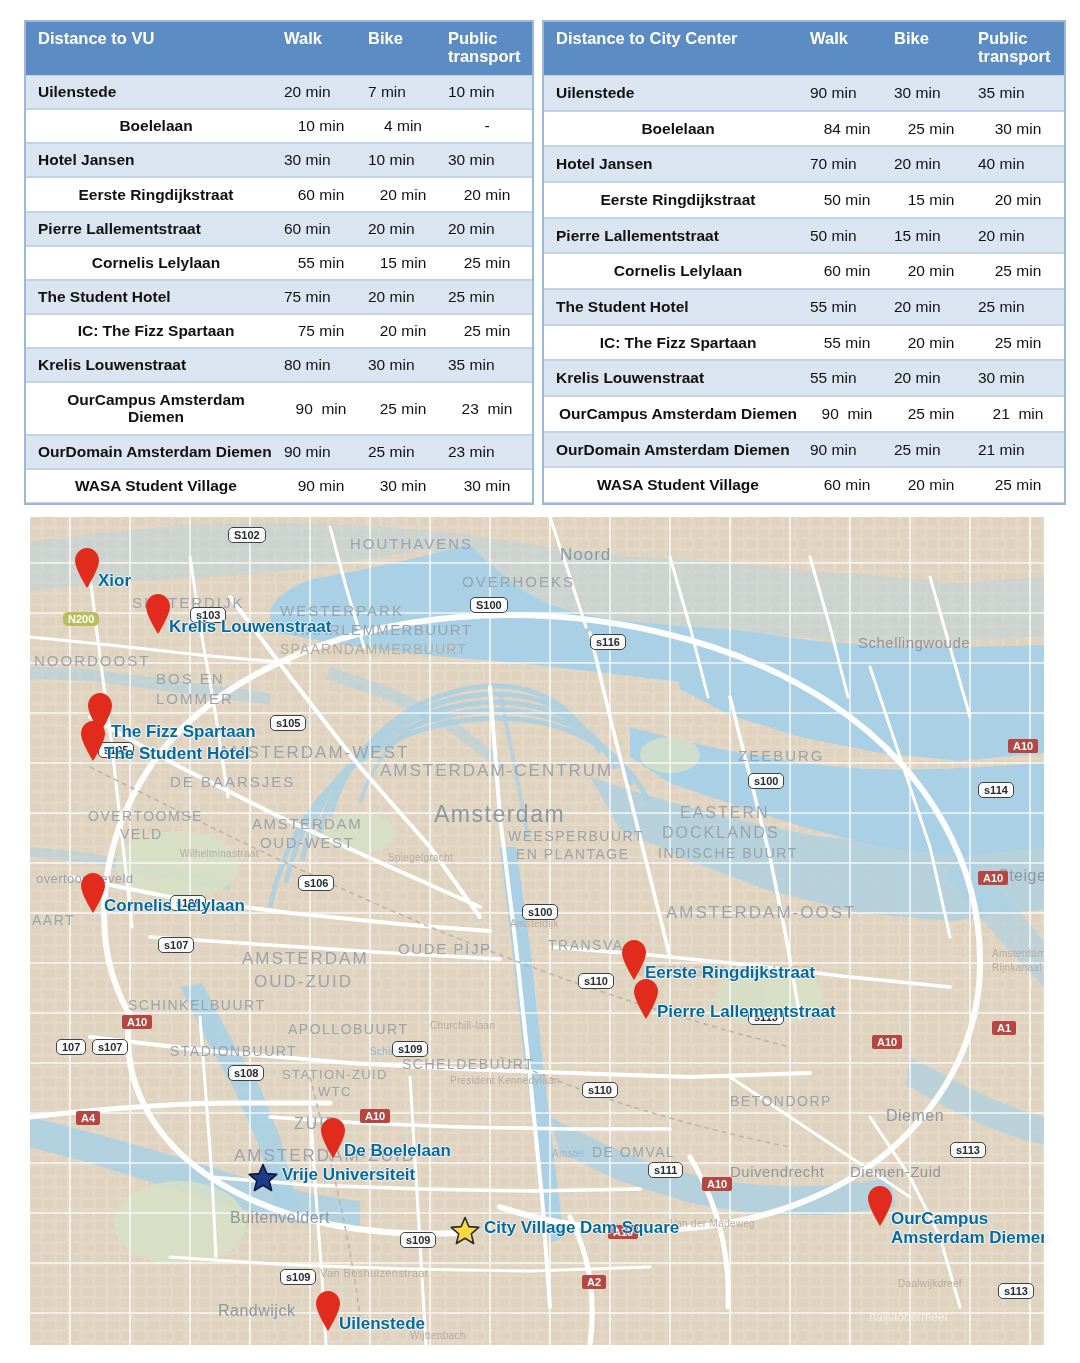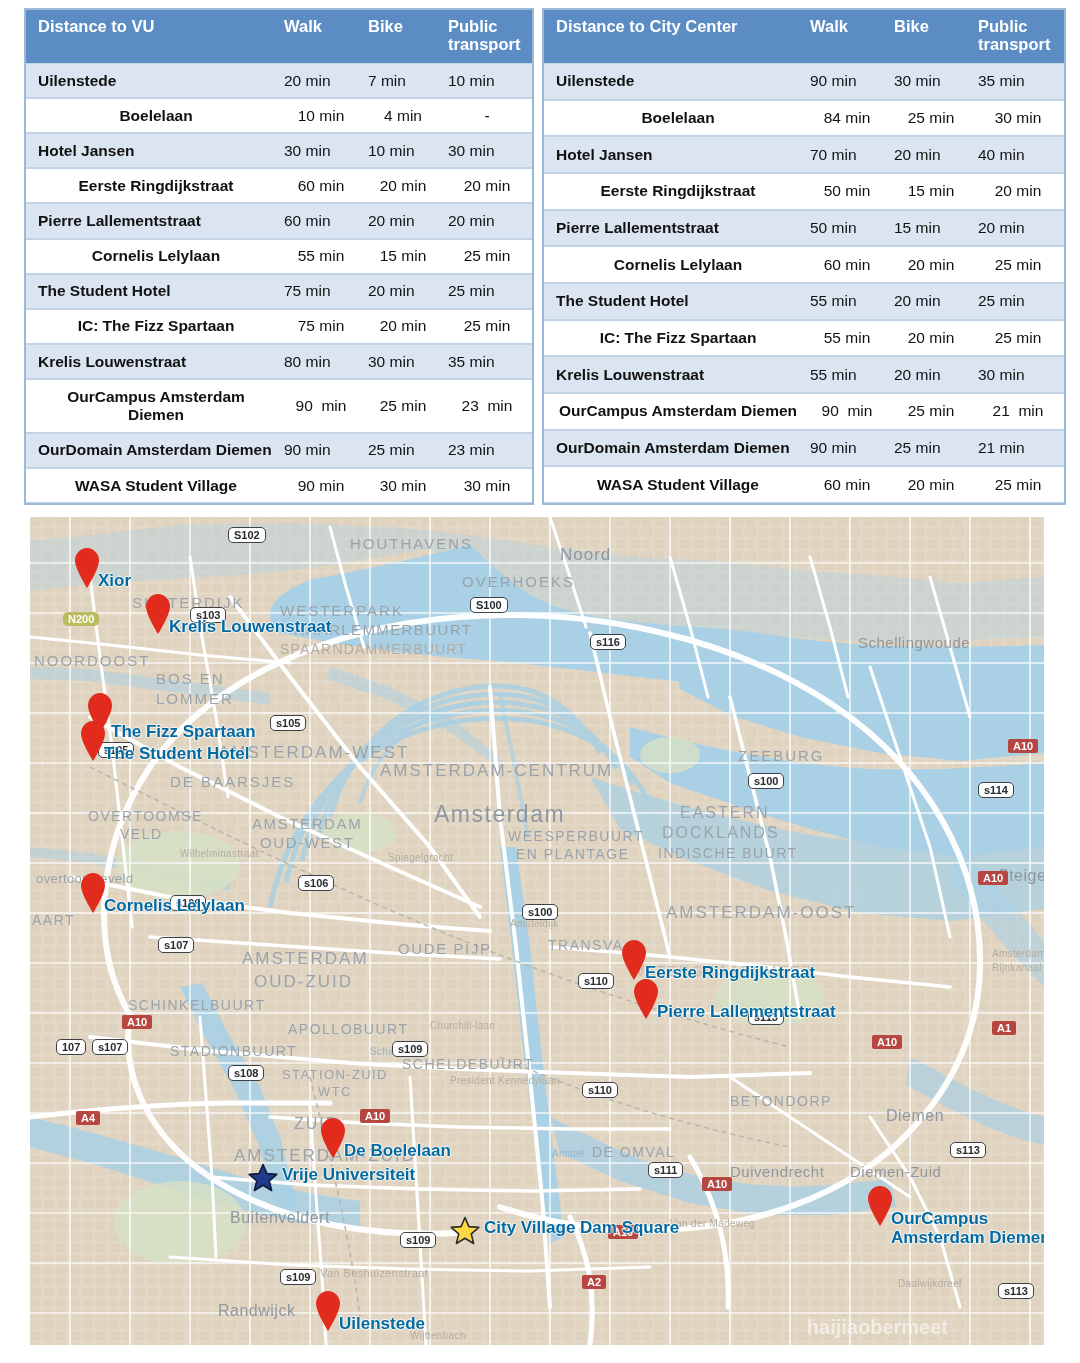--- a/index.html
+++ b/index.html
@@ -12,21 +12,21 @@
     overflow: hidden;
   }
   #root { position: relative; width: 1080px; height: 1363px; }
 
   
   .tables-zone {
     position: absolute; left: 0; top: 0;
     width: 1080px; height: 505px;
     display: flex;
     gap: 8px;
-    padding: 8px 14px 0 24px;
+    padding: 20px 14px 0 24px;
   }
   .dist-table {
     border-collapse: separate;
     border-spacing: 0;
     width: 510px;
     table-layout: fixed;
     border: 2px solid #9db9d8;
     background: #fff;
   }
   .dist-table.second { width: 524px; }
@@ -119,26 +119,25 @@
     right: 16px; bottom: 8px;
     font-size: 33px;
     color: rgba(255,255,255,0.92);
     font-family: "DejaVu Sans", sans-serif;
     letter-spacing: 2px;
     text-shadow: 0 1px 2px rgba(120,110,95,0.35);
     white-space: pre;
   }
   .watermark-sub {
     position: absolute;
-    right: 96px; bottom: 6px;
-    font-size: 20px;
+    right: 96px; bottom: 21px;
+    font-size: 12px;
     color: rgba(255,255,255,0.55);
     font-family: "Liberation Sans", sans-serif;
     white-space: pre;
-    font-weight: bold;
   }
 </style>
 </head>
 <body>
 
 <div id="root">
 
   <div class="tables-zone">
 
     <table class="dist-table t1">

